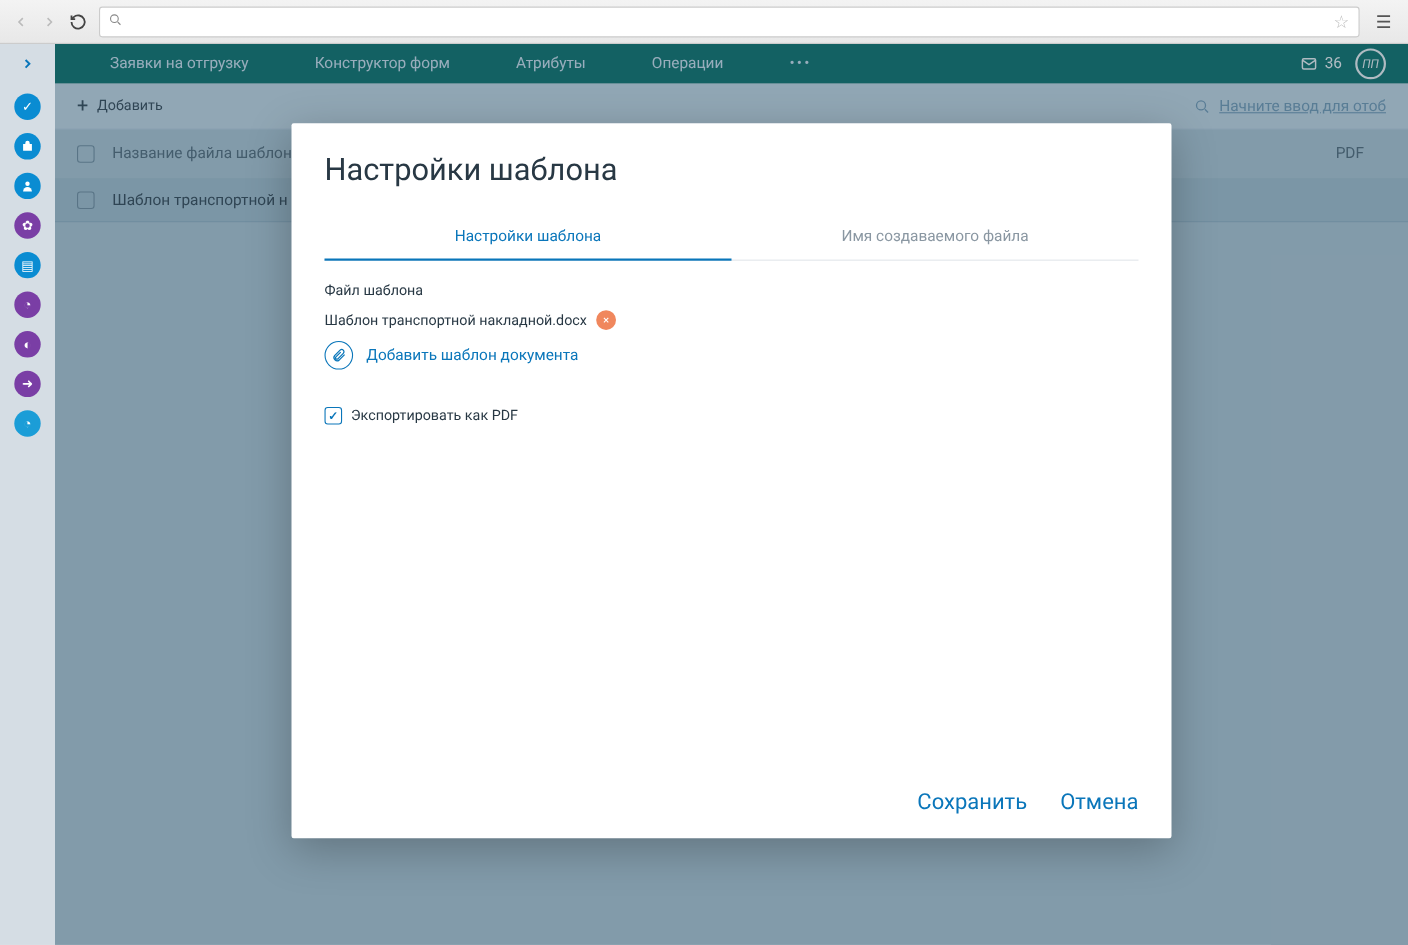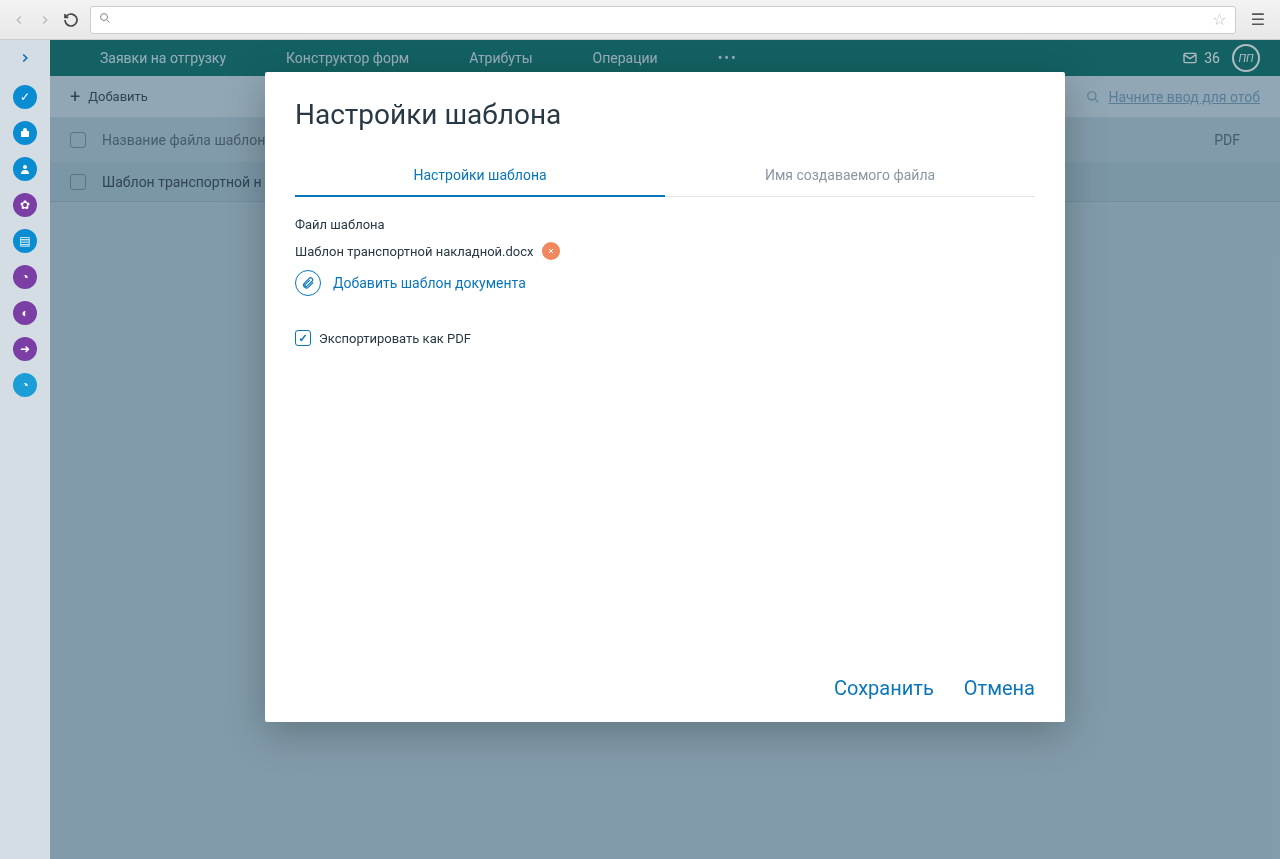--- a/index.html
+++ b/index.html
@@ -43,21 +43,21 @@
   .toolbar .search { display: flex; align-items: center; gap: 8px; color: #7aa0bb; font-size: 14px; text-decoration: underline; }
 
   .table-area { flex: 1; background: #b9ceda; }
   .table-header { height: 44px; display: flex; align-items: center; padding: 0 20px; gap: 16px; color: #5a6f7d; font-size: 14px; }
   .table-header .chk { width: 16px; height: 16px; border: 1.5px solid #7a93a4; border-radius: 3px; }
   .table-row { height: 40px; display: flex; align-items: center; padding: 0 20px; gap: 16px; background: #aec6d4; color: #3a4a56; font-size: 14px; border-bottom: 1px solid #9eb9ca; }
   .table-row .chk { width: 16px; height: 16px; border: 1.5px solid #7a93a4; border-radius: 3px; }
   .col-pdf { margin-left: auto; padding-right: 20px; }
 
   
-  .overlay { position: absolute; inset: 0; background: rgba(30, 60, 80, 0.35); display: flex; align-items: flex-start; justify-content: center; padding-top: 32px; }
+  .overlay { position: absolute; inset: 0; background: rgba(30, 60, 80, 0.35); display: flex; align-items: flex-start; justify-content: center; padding-top: 72px; }
   .modal { width: 800px; background: #fff; border-radius: 2px; box-shadow: 0 10px 40px rgba(0,0,0,0.25); padding: 26px 30px 22px 30px; height: 650px; display: flex; flex-direction: column; }
   .modal h1 { font-size: 28px; font-weight: 400; color: #283844; margin-bottom: 26px; }
   .modal-tabs { display: flex; border-bottom: 1px solid #e2e6ea; margin-bottom: 20px; }
   .modal-tab { flex: 1; text-align: center; padding: 10px 0 12px 0; font-size: 14px; color: #8a97a2; }
   .modal-tab.active { color: #0a76ba; border-bottom: 2px solid #0a76ba; margin-bottom: -1px; }
   .field-label { font-size: 13px; color: #283844; margin-bottom: 10px; }
   .file-row { display: flex; align-items: center; gap: 8px; font-size: 13px; color: #283844; margin-bottom: 10px; }
   .remove-badge { width: 18px; height: 18px; border-radius: 50%; background: #f0875d; color: #fff; display: flex; align-items: center; justify-content: center; font-size: 11px; }
   .add-link { display: flex; align-items: center; gap: 12px; color: #0a76ba; font-size: 14px; margin-bottom: 34px; }
   .clip-circle { width: 26px; height: 26px; border: 1.5px solid #0a76ba; border-radius: 50%; display: flex; align-items: center; justify-content: center; font-size: 14px; }

